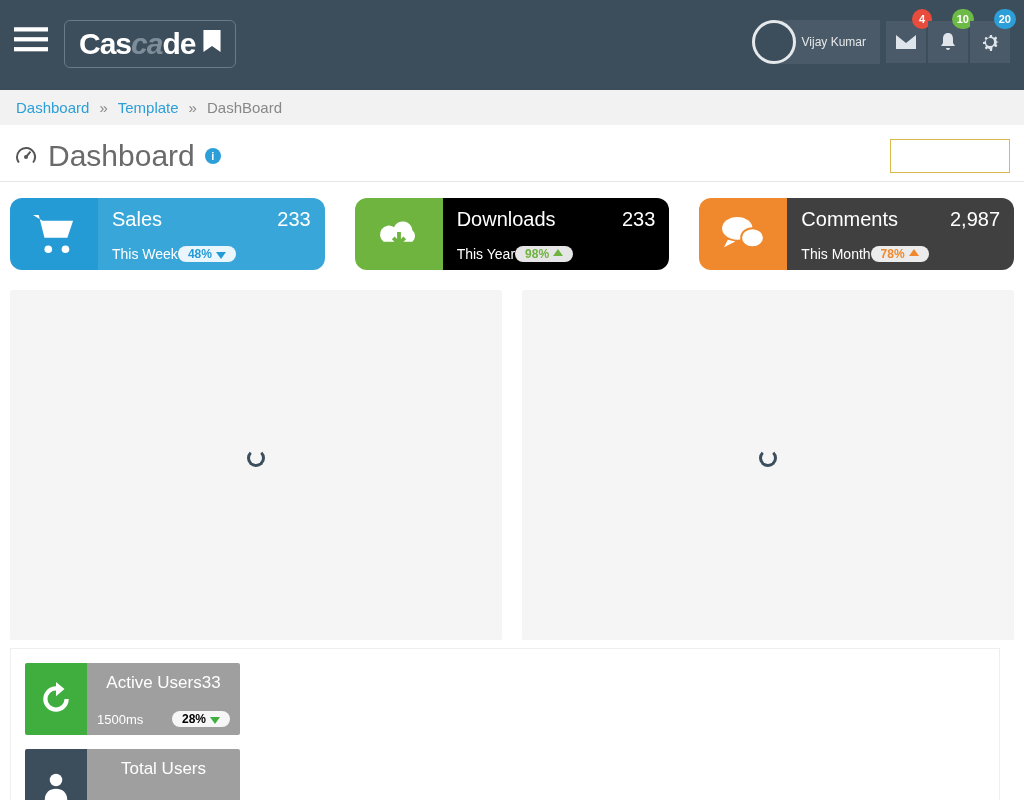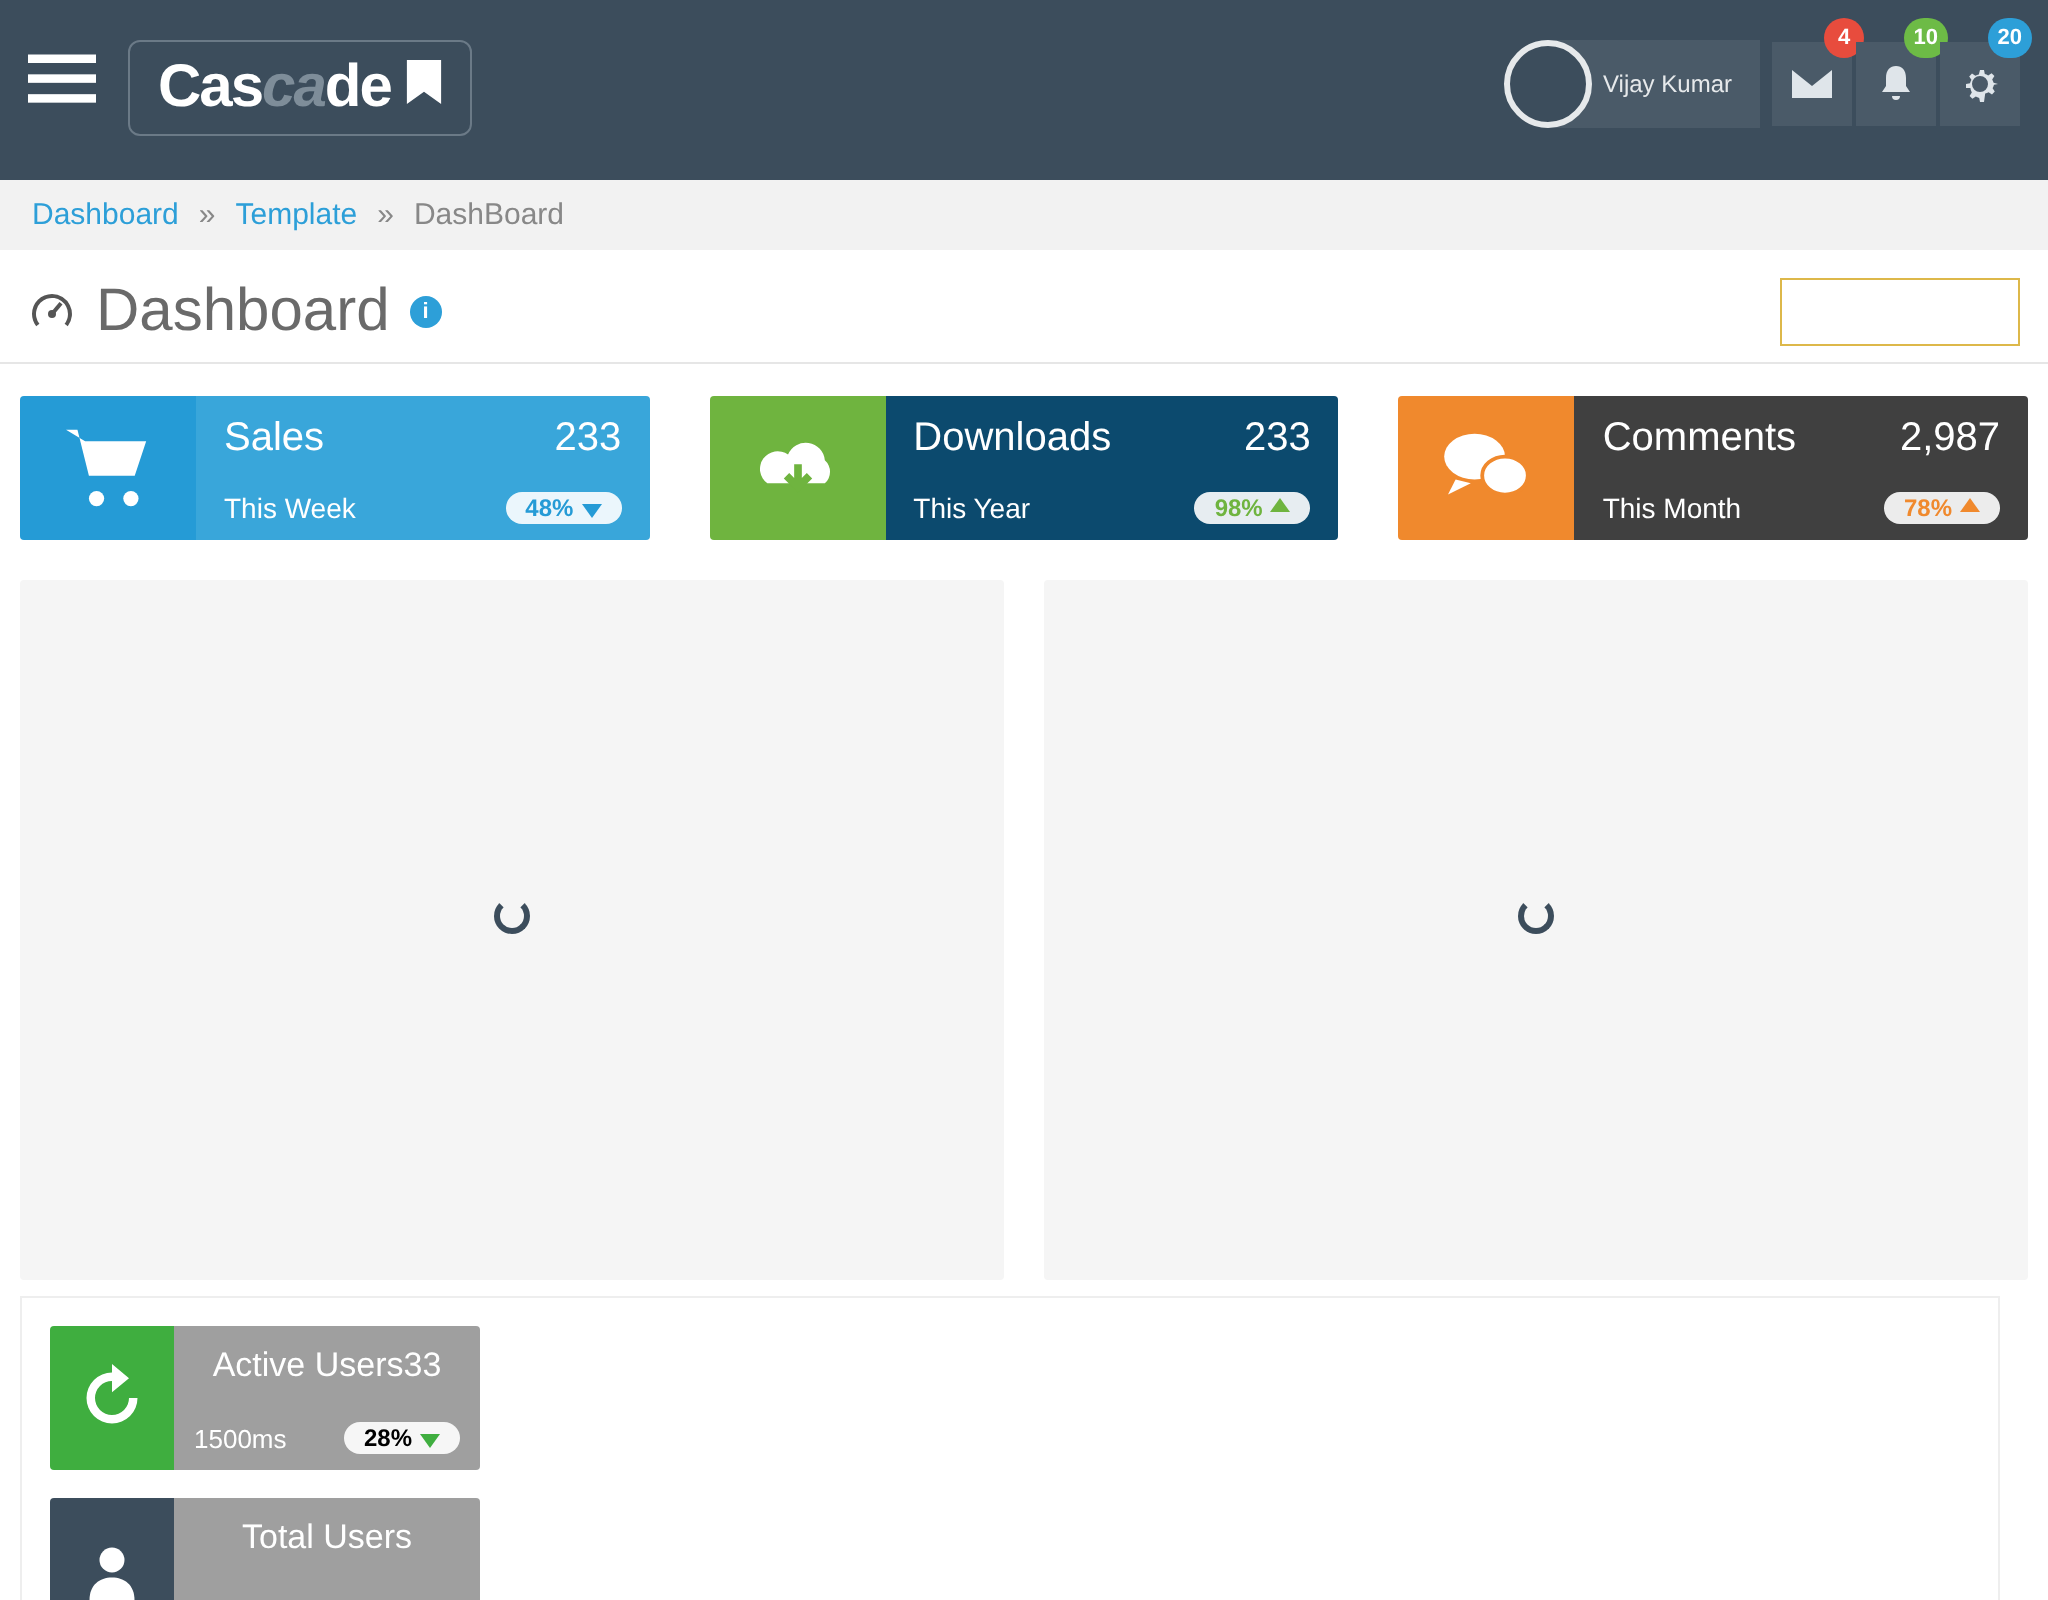--- a/index.html
+++ b/index.html
@@ -136,46 +136,46 @@
     }
     .cards-row {
       display: flex;
       gap: 30px;
     }
     .stat-card {
       flex: 1;
       display: flex;
       height: 72px;
       color: #fff;
-      border-radius: 2px;
+      border-radius: 12px;
       overflow: hidden;
     }
     .stat-card .icon-side {
       width: 88px;
       display: flex; align-items: center; justify-content: center;
     }
     .stat-card .body-side {
       flex: 1;
       padding: 10px 14px 8px 14px;
       display: flex; flex-direction: column; justify-content: space-between;
     }
     .stat-card .top-line { display: flex; justify-content: space-between; font-size: 20px; }
-    .stat-card .bot-line { display: flex; justify-content: space-between; align-items: center; font-size: 14px; }
+    .stat-card .bot-line { display: flex; justify-content: flex-start; align-items: center; font-size: 14px; }
     .pct-pill {
       background: rgba(255,255,255,0.9);
       border-radius: 12px;
       padding: 1px 10px;
       font-size: 12px;
       font-weight: 700;
       display: flex; align-items: center; gap: 4px;
     }
     .pct-pill svg { width: 10px; height: 10px; }
 
     .c-blue .icon-side   { background: #259bd6; } .c-blue .body-side   { background: #39a6da; }
-    .c-green .icon-side  { background: #6fb43f; } .c-green .body-side  { background: #0c4a6e; }
+    .c-green .icon-side  { background: #6fb43f; } .c-green .body-side  { background: #000000; }
     .c-orange .icon-side { background: #f0892d; } .c-orange .body-side { background: #404040; }
     .c-dgreen .icon-side { background: #3fae3f; } .c-dgreen .body-side { background: #9f9f9f; }
     .c-dark .icon-side   { background: #3c4d5c; } .c-dark .body-side   { background: #9f9f9f; }
 
     .c-blue .pct-pill   { color: #259bd6; }
     .c-green .pct-pill  { color: #6fb43f; }
     .c-orange .pct-pill { color: #f0892d; }
     .c-dgreen .pct-pill { color: #000000; }
 
     .c-blue .pct-pill svg   { fill: #259bd6; }

